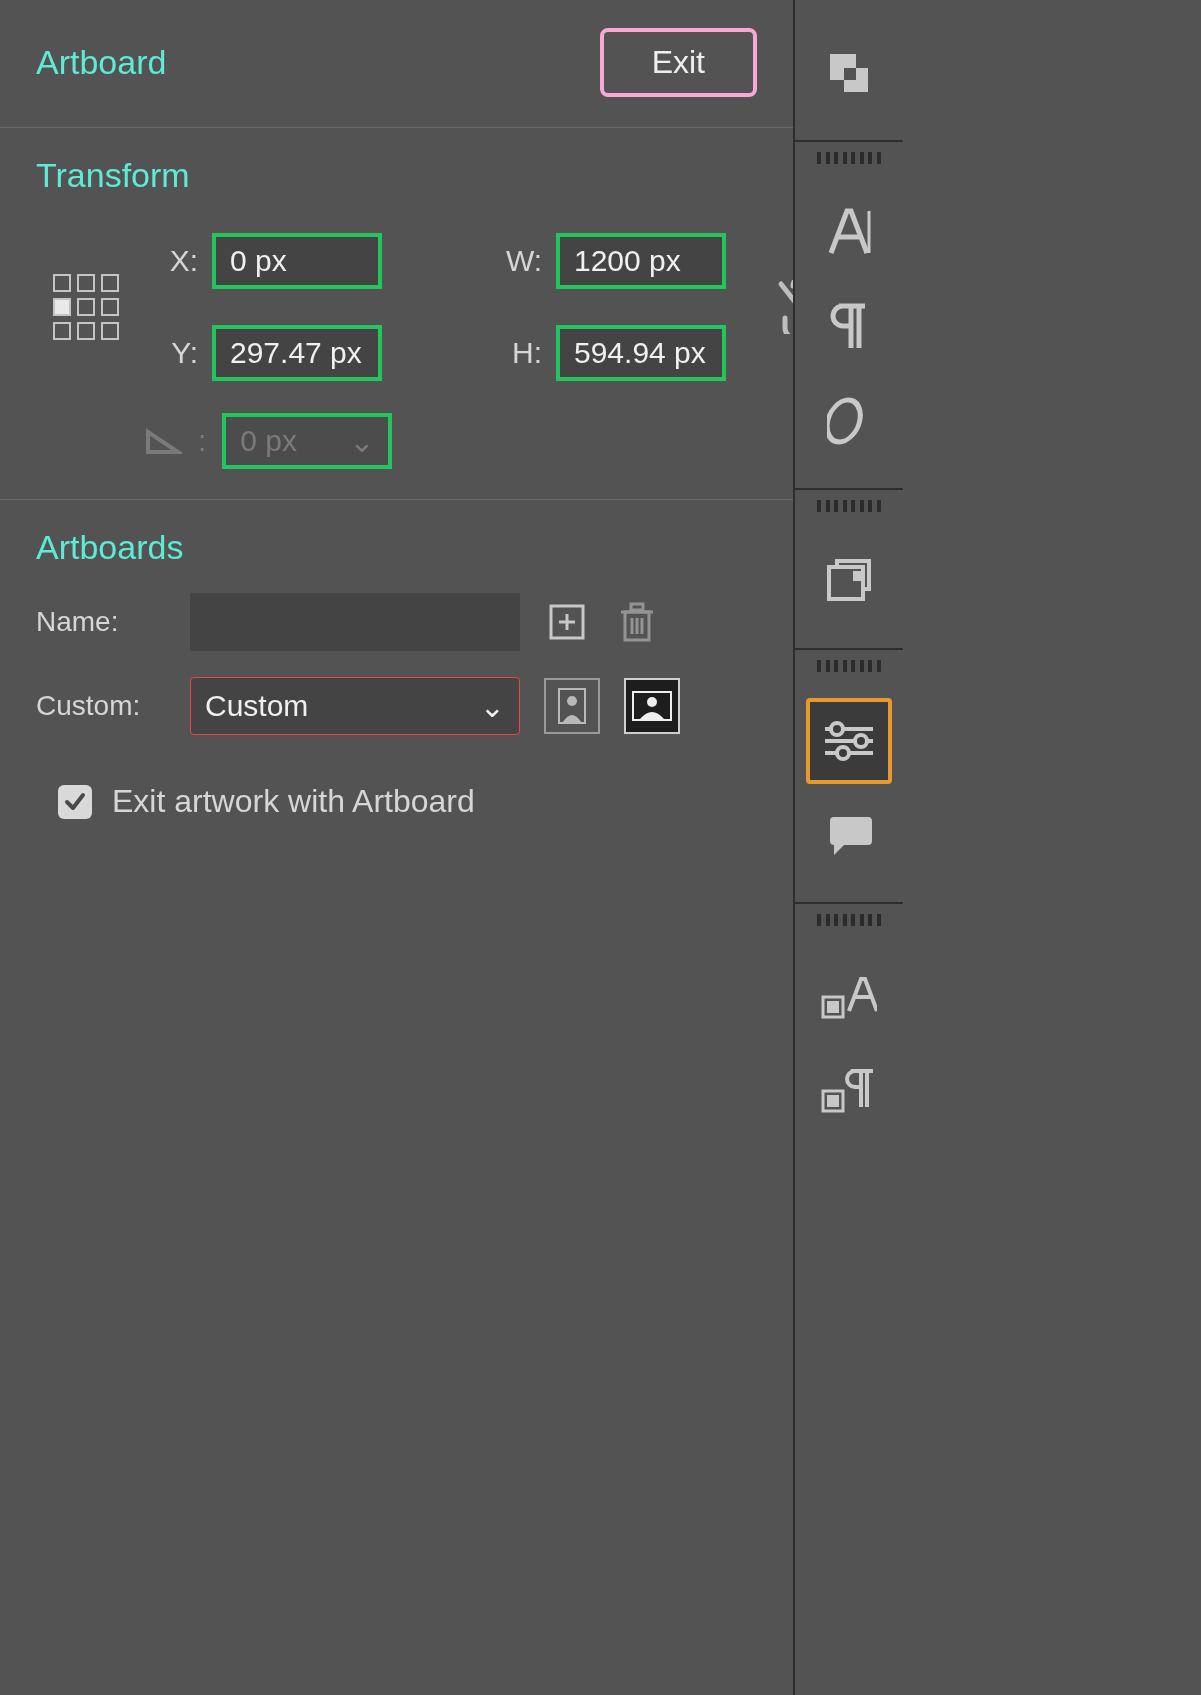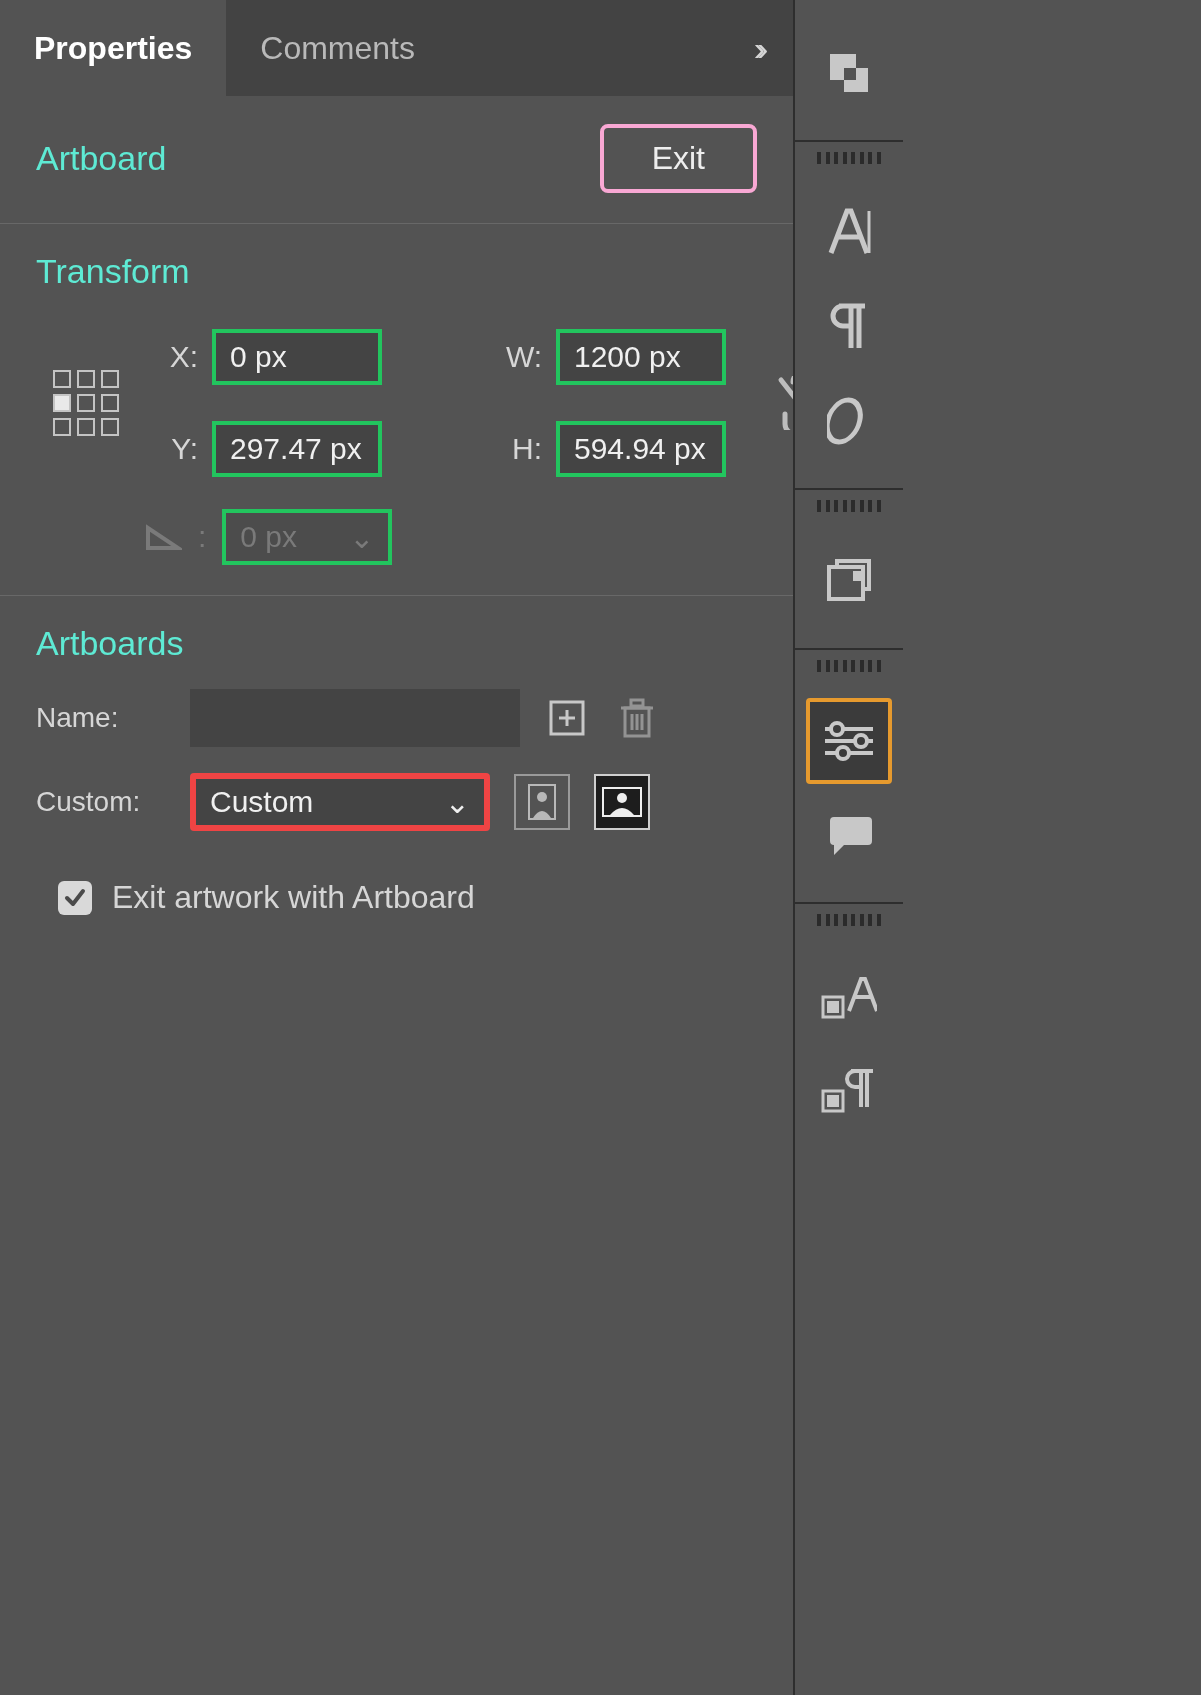--- a/index.html
+++ b/index.html
@@ -186,24 +186,24 @@
     font-size:30px;
     padding:0 14px;
     box-sizing:border-box;
   }
   .iconbtn {
     width:46px; height:46px;
     display:flex; align-items:center; justify-content:center;
     color:#c8c8c8;
   }
   .preset-select {
-    width: 300px;
+    width: 330px;
     height:58px;
     background:#444444;
-    border:6px solid #ef4444;
+    border:1px solid #ef4444;
     color:#f0f0f0;
     font-size:30px;
     padding:0 14px;
     box-sizing:border-box;
     display:flex; align-items:center; justify-content:space-between;
     border-radius:4px;
   }
   .orient {
     width:56px; height:56px;
     border:2px solid #9a9a9a;
@@ -281,28 +281,20 @@
 
   svg { display:block; }
 </style>
 </head>
 <body>
 
 <div class="app">
 
   <div class="main">
 
-    <div class="tabs">
-      <div class="tab active">Properties</div>
-      <div class="tab">Comments</div>
-      <div class="tab-spacer"></div>
-      <div class="collapse-btn">
-        <span>››</span>
-      </div>
-    </div>
 
     <div class="section">
       <div class="header-row">
         <div class="sec-title">Artboard</div>
         <div class="btn-outline">Exit</div>
       </div>
     </div>
 
     <div class="section">
       <div class="sec-title">Transform</div>

